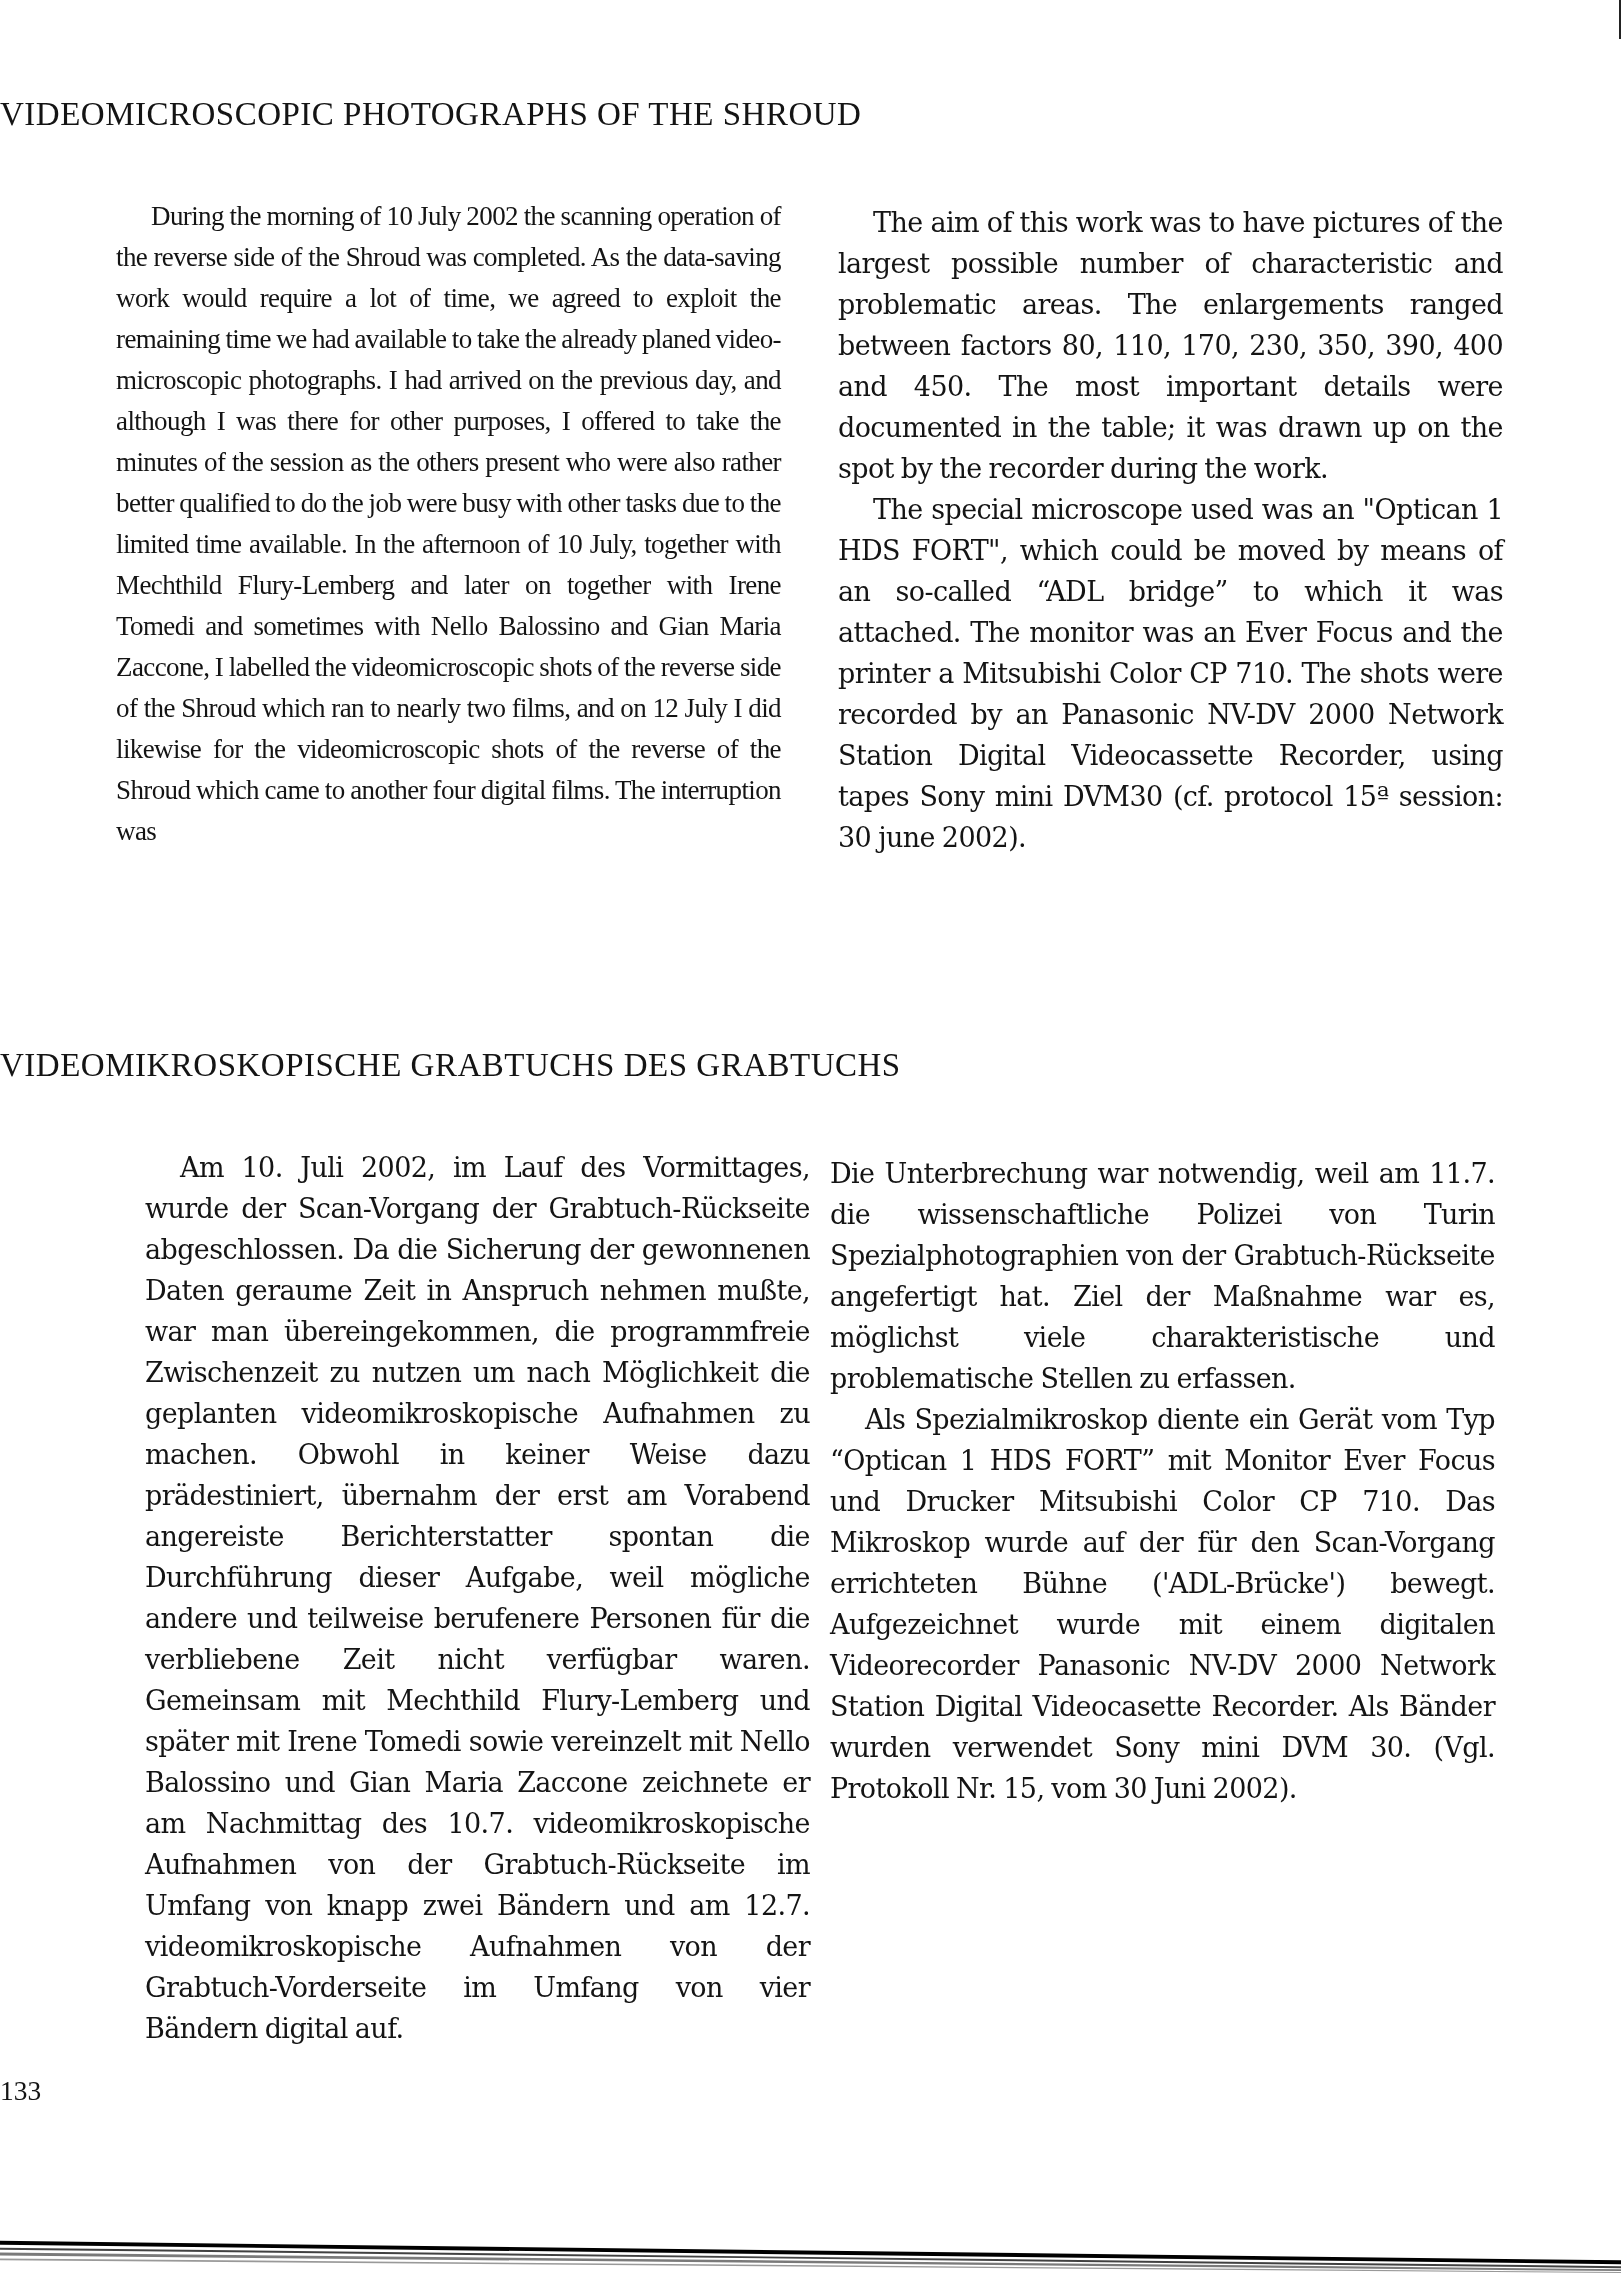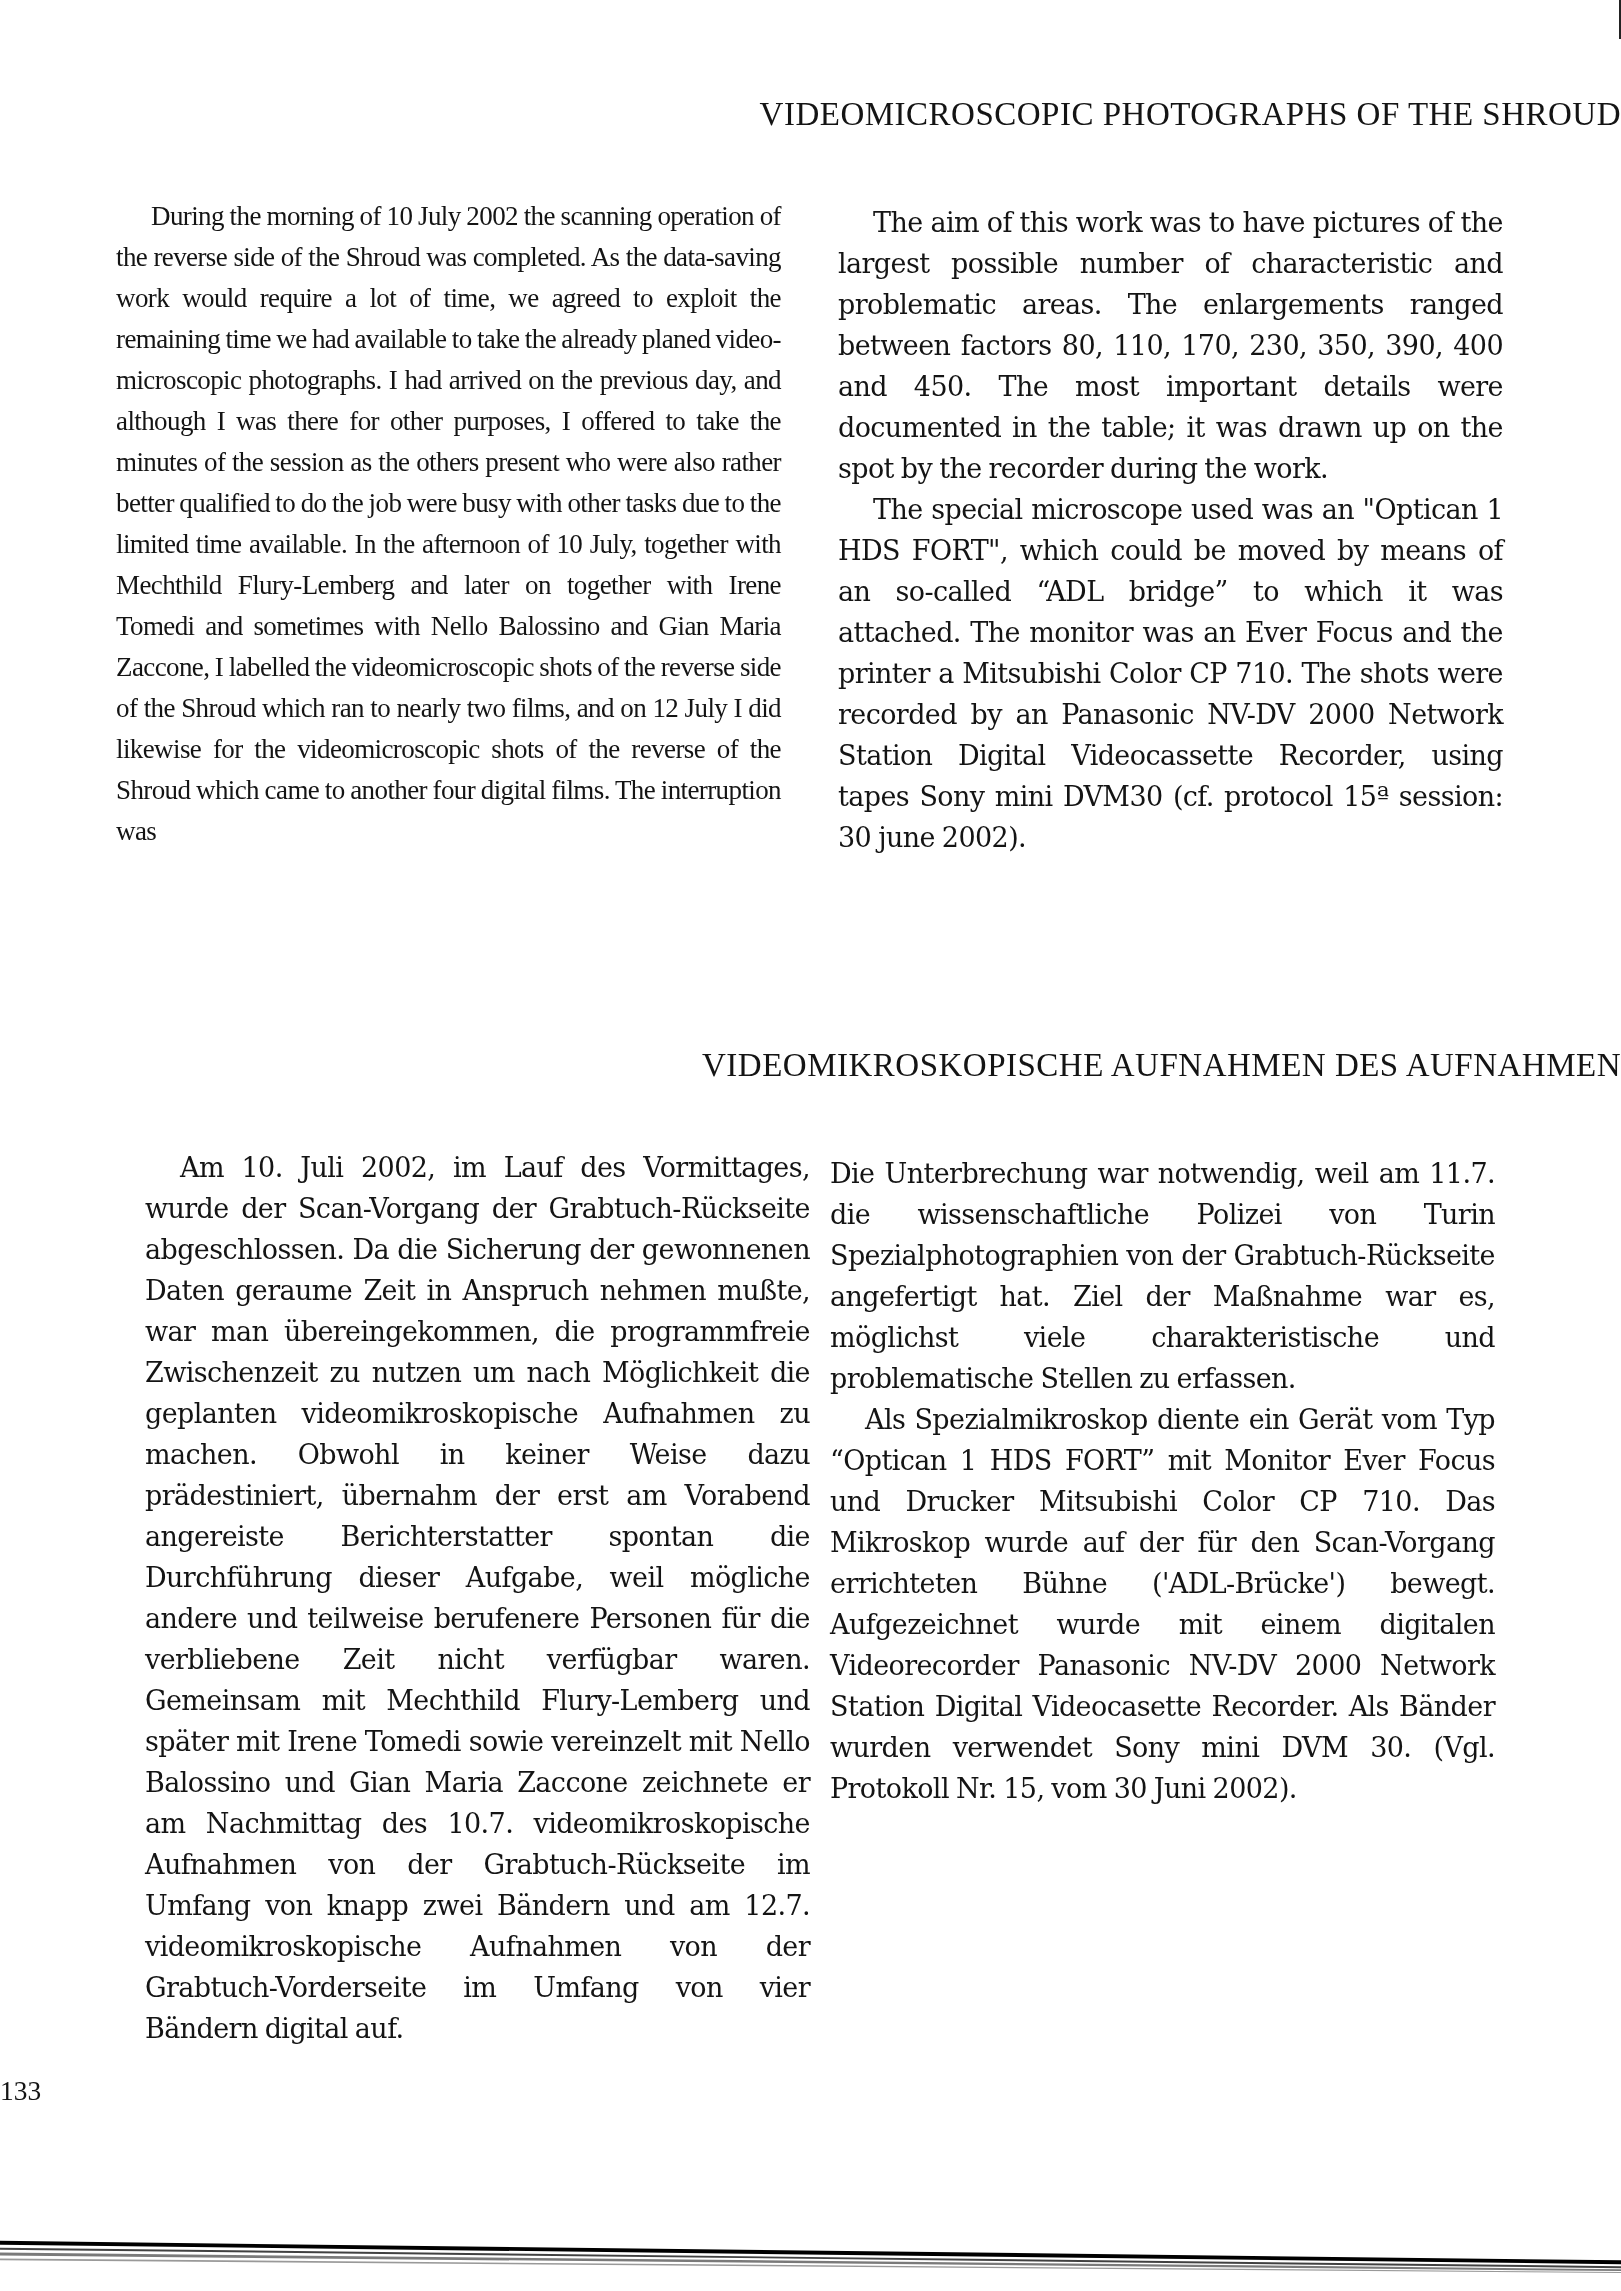--- a/index.html
+++ b/index.html
@@ -1,21 +1,21 @@
 <!DOCTYPE html>
 <html><head>
   <meta charset="utf-8">
   <style>
     html, body { margin: 0; padding: 0; background: #ffffff; }
     body {
       width: 1621px; height: 2292px; position: relative; overflow: hidden;
       font-family: "DejaVu Serif", "Liberation Serif", serif; color: #141414;
     }
     .heading {
-      position: absolute; left: 0; width: 1621px; text-align: right;
+      position: absolute; left: 0; width: 1621px; text-align: left;
       font-family: "Liberation Serif", "DejaVu Serif", serif;
       font-size: 33px; letter-spacing: 0.5px; font-weight: normal; margin: 0;
     }
     .column {
       position: absolute; width: 665px;
       font-family: "DejaVu Serif", "Liberation Serif", serif;
       font-size: 27px; line-height: 41px; text-align: justify;
       letter-spacing: -0.6px; word-spacing: -1px;
     }
     .column p { margin: 0; text-indent: 0; }
@@ -38,21 +38,21 @@
 
 <div class="column" style="left:116px; top:196px;font-family:Liberation Serif, serif;">
   <p class="indent">During the morning of 10 July 2002 the scanning operation of the reverse side of the Shroud was completed. As the data-saving work would require a lot of time, we agreed to exploit the remaining time we had available to take the already planed video-microscopic photographs. I had arrived on the previous day, and although I was there for other purposes, I offered to take the minutes of the session as the others present who were also rather better qualified to do the job were busy with other tasks due to the limited time available. In the afternoon of 10 July, together with Mechthild Flury-Lemberg and later on together with Irene Tomedi and sometimes with Nello Balossino and Gian Maria Zaccone, I labelled the videomicroscopic shots of the reverse side of the Shroud which ran to nearly two films, and on 12 July I did likewise for the videomicroscopic shots of the reverse of the Shroud which came to another four digital films. The interruption was</p>
 </div>
 
 <div class="column" style="left:838px; top:202px;">
   <p class="indent">The aim of this work was to have pictures of the largest possible number of characteristic and problematic areas. The enlargements ranged between factors 80, 110, 170, 230, 350, 390, 400 and 450. The most important details were documented in the table; it was drawn up on the spot by the recorder during the work.</p>
   <p class="indent">The special microscope used was an "Optican 1 HDS FORT", which could be moved by means of an so-called “ADL bridge” to which it was attached. The monitor was an Ever Focus and the printer a Mitsubishi Color CP 710. The shots were recorded by an Panasonic NV-DV 2000 Network Station Digital Videocassette Recorder, using tapes Sony mini DVM30 (cf. protocol 15ª session: 30 june 2002).</p>
 </div>
 
-<h1 class="heading" style="top:1047px;">VIDEOMIKROSKOPISCHE AUFNAHMEN DES AUFNAHMEN</h1>
+<h1 class="heading" style="top:1047px;">VIDEOMIKROSKOPISCHE GRABTUCHS DES GRABTUCHS</h1>
 
 <div class="column" style="left:120px; top:1147px;margin-left:25px;">
   <p class="indent">Am 10. Juli 2002, im Lauf des Vormittages, wurde der Scan-Vorgang der Grabtuch-Rückseite abgeschlossen. Da die Sicherung der gewonnenen Daten geraume Zeit in Anspruch nehmen mußte, war man übereingekommen, die programmfreie Zwischenzeit zu nutzen um nach Möglichkeit die geplanten videomikroskopische Aufnahmen zu machen. Obwohl in keiner Weise dazu prädestiniert, übernahm der erst am Vorabend angereiste Berichterstatter spontan die Durchführung dieser Aufgabe, weil mögliche andere und teilweise berufenere Personen für die verbliebene Zeit nicht verfügbar waren. Gemeinsam mit Mechthild Flury-Lemberg und später mit Irene Tomedi sowie vereinzelt mit Nello Balossino und Gian Maria Zaccone zeichnete er am Nachmittag des 10.7. videomikroskopische Aufnahmen von der Grabtuch-Rückseite im Umfang von knapp zwei Bändern und am 12.7. videomikroskopische Aufnahmen von der Grabtuch-Vorderseite im Umfang von vier Bändern digital auf.</p>
 </div>
 
 <div class="column" style="left:830px; top:1153px;">
   <p>Die Unterbrechung war notwendig, weil am 11.7. die wissenschaftliche Polizei von Turin Spezialphotographien von der Grabtuch-Rückseite angefertigt hat. Ziel der Maßnahme war es, möglichst viele charakteristische und problematische Stellen zu erfassen.</p>
   <p class="indent">Als Spezialmikroskop diente ein Gerät vom Typ “Optican 1 HDS FORT” mit Monitor Ever Focus und Drucker Mitsubishi Color CP 710. Das Mikroskop wurde auf der für den Scan-Vorgang errichteten Bühne ('ADL-Brücke') bewegt. Aufgezeichnet wurde mit einem digitalen Videorecorder Panasonic NV-DV 2000 Network Station Digital Videocasette Recorder. Als Bänder wurden verwendet Sony mini DVM 30. (Vgl. Protokoll Nr. 15, vom 30 Juni 2002).</p>
 </div>
 

